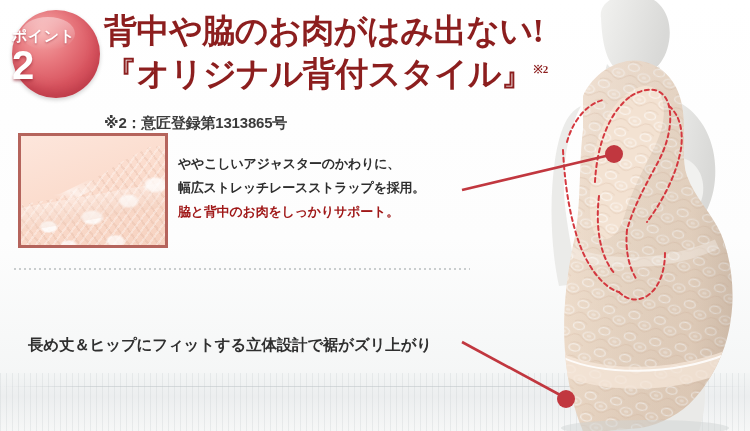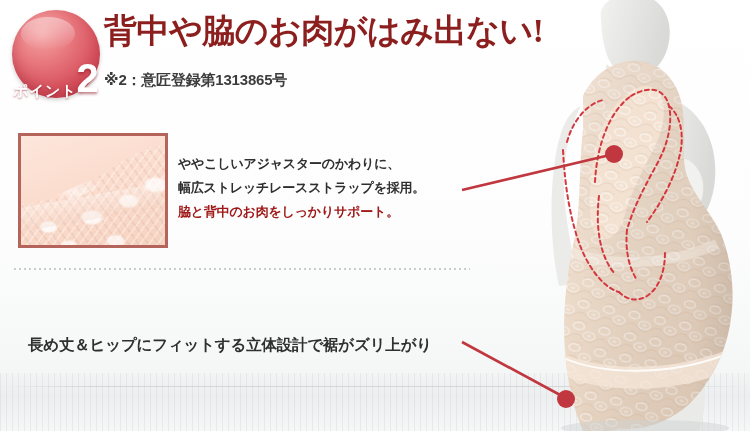--- a/index.html
+++ b/index.html
@@ -27,21 +27,21 @@
     position:absolute;left:0;bottom:44px;width:750px;height:1px;
     background:linear-gradient(90deg,rgba(190,196,199,.0),rgba(190,196,199,.55) 12%,rgba(190,196,199,.55) 88%,rgba(190,196,199,0));
   }
 
   
   .badge{
     position:absolute;left:12px;top:10px;width:88px;height:88px;border-radius:50%;
     background:
       radial-gradient(circle at 34% 26%, #f5a6a6 0%, #e8787e 34%, #d8545f 64%, #c9404d 100%);
     box-shadow:0 2px 4px rgba(0,0,0,.18), inset 0 -6px 12px rgba(150,30,45,.35);
-    display:flex;flex-direction:row;align-items:flex-end;justify-content:center;
+    display:flex;flex-direction:column;align-items:flex-start;justify-content:center;
   }
   .badge:after{
     content:"";position:absolute;left:10%;top:8%;width:62%;height:38%;border-radius:50%;
     background:linear-gradient(180deg,rgba(255,255,255,.42),rgba(255,255,255,0));
     pointer-events:none;
   }
   .badge-word{
     position:relative;z-index:2;color:#fff;font-weight:bold;font-size:15px;
     letter-spacing:.5px;line-height:1;margin-top:4px;
     text-shadow:0 1px 2px rgba(140,25,40,.55);
@@ -234,20 +234,23 @@
     <circle cx="566" cy="399" r="9" fill="#c1373f"></circle>
   </svg>
 
   <div class="badge">
     <div class="badge-word">ポイント</div>
     <div class="badge-num">2</div>
   </div>
 
   <div class="headline">
     <div class="hl-line">背中や脇のお肉がはみ出ない!</div>
+    <div class="hl-line">
+      <span>『オリジナル背付スタイル』</span><span class="sup">※2</span>
+    </div>
     <div class="note">※2：意匠登録第1313865号</div>
   </div>
 
   <div class="inset">
     <div class="inset-skin"></div>
     <div class="inset-lace"></div>
     <div class="inset-edge"></div>
     <div class="inset-band"></div>
   </div>
 

